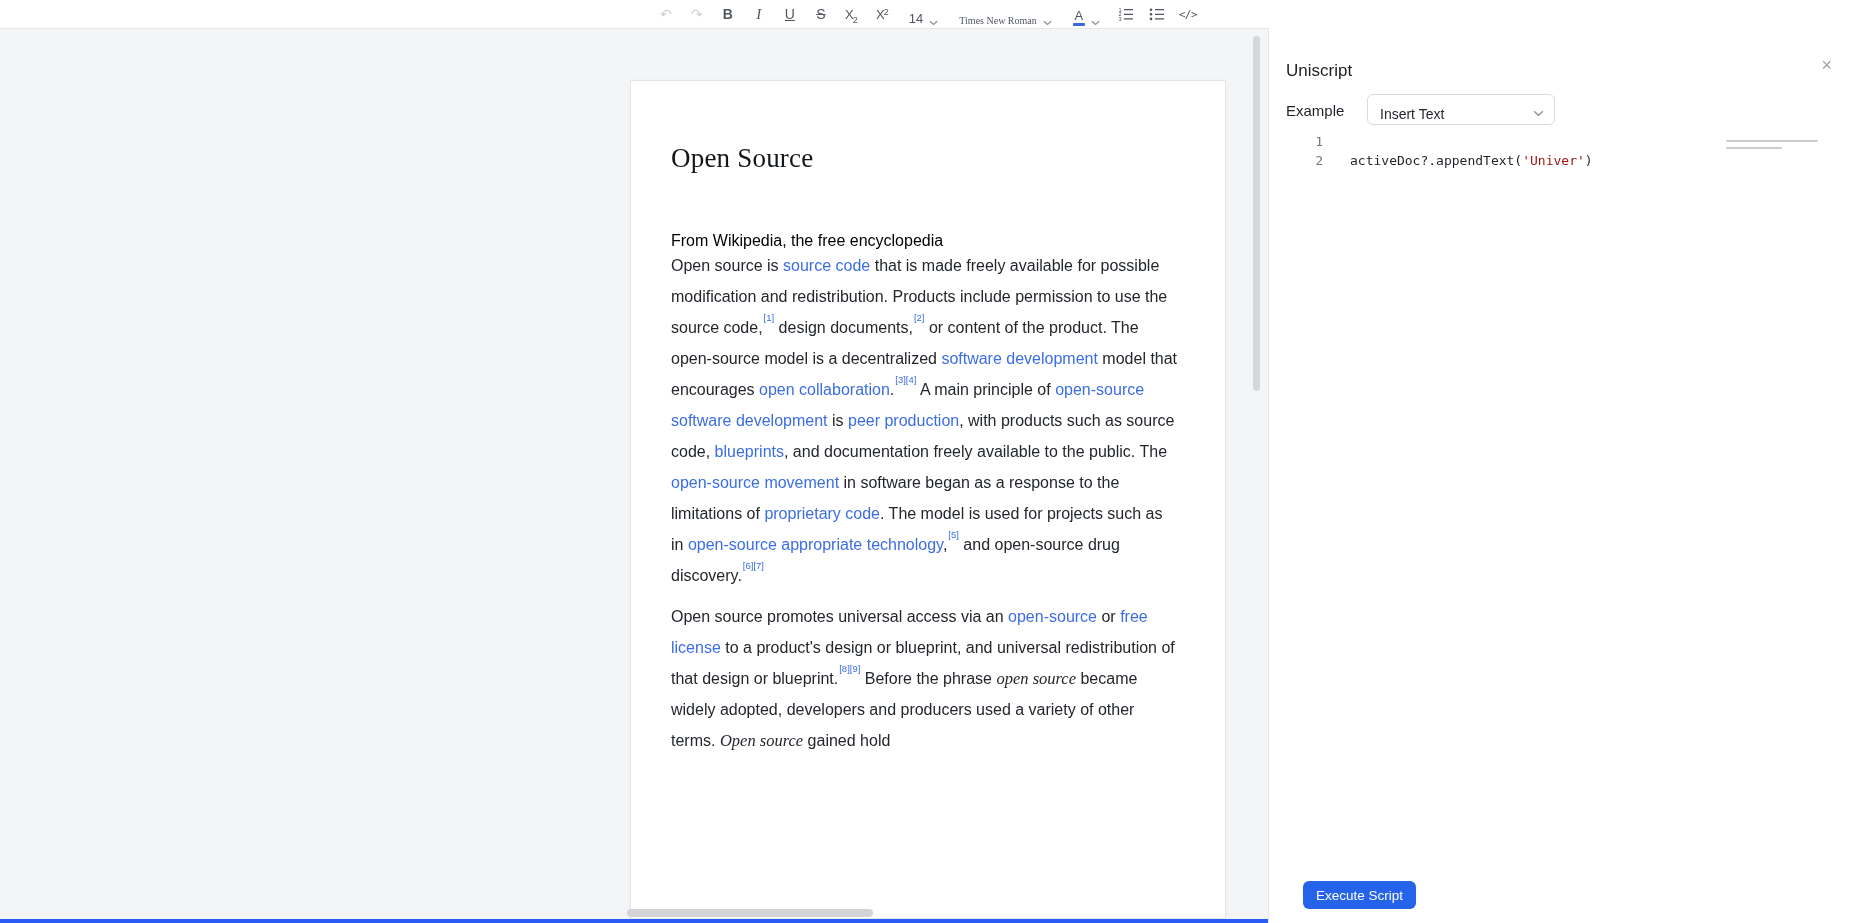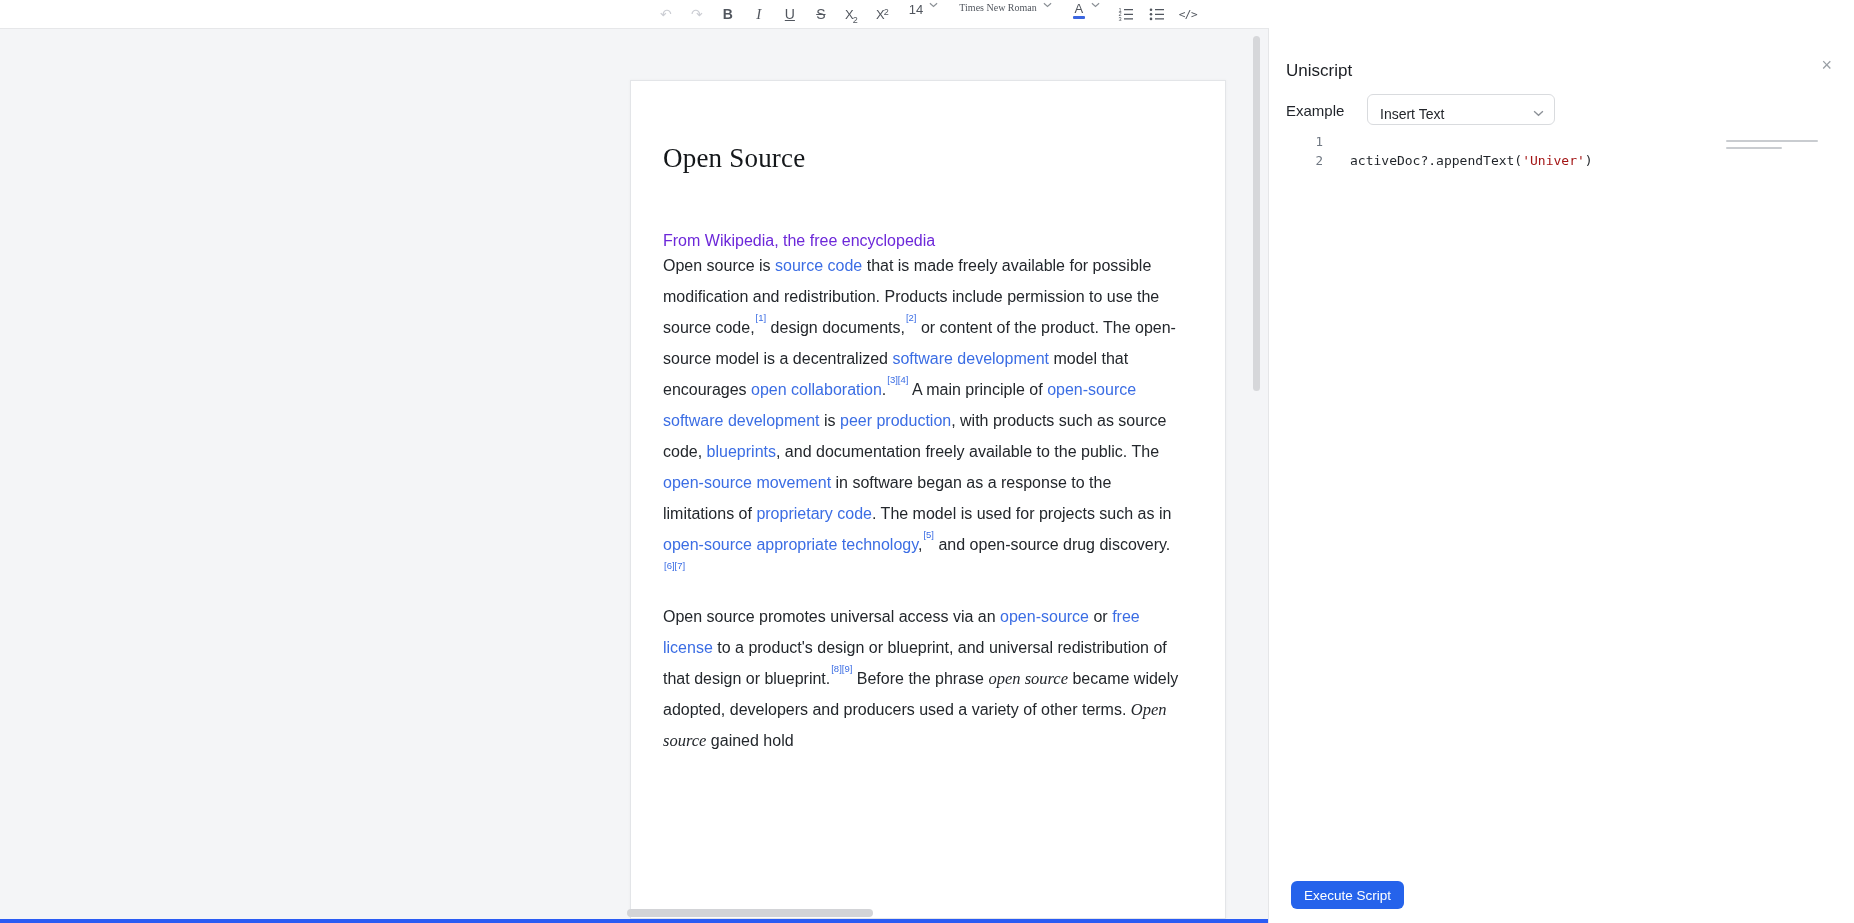--- a/index.html
+++ b/index.html
@@ -21,45 +21,45 @@
   .tb-btn.disabled{color:#ccced4;cursor:default;}
   .gi{line-height:1;}
   .g-bold{font-weight:700;font-size:14px;}
   .g-italic{font-family:"Liberation Serif",serif;font-style:italic;font-size:15px;}
   .g-underline{text-decoration:underline;font-size:14px;}
   .g-strike{text-decoration:line-through;font-size:14px;}
   .xs-base{font-size:13px;}
   .xs-sub{font-size:9px;position:relative;top:4px;left:-1px;}
   .xs-sup{font-size:9px;position:relative;top:-4px;left:-1px;}
   .tb-select{
-    height:24px;display:inline-flex;align-items:flex-start;gap:6px;padding:0 7px;
+    height:24px;display:inline-flex;align-items:flex-end;gap:6px;padding:0 7px;
     border-radius:4px;color:#51565e;font-size:13px;cursor:pointer;
   }
   .ff-name{font-family:"Liberation Serif",serif;font-size:10px;}
   .chev{flex:none;display:block;}
   .fc{display:inline-flex;flex-direction:column;align-items:center;line-height:1;}
   .fc-a{font-size:13px;font-weight:400;font-style:normal;}
   .fc-bar{display:block;width:12px;height:3px;margin-top:1px;background:var(--fontcolor,#3b66e0);border-radius:1px;}
   .code-glyph{font-family:"DejaVu Sans Mono",monospace;font-size:11px;letter-spacing:-0.5px;}
 
   
   .editor-area{
     position:absolute;left:0;top:28px;width:1268px;height:895px;
     background:#f4f5f7;border-top:1px solid #e6e7e9;box-sizing:border-box;
   }
   .page{
     position:absolute;left:630px;top:51px;width:596px;bottom:4px;
     background:#fff;border:1px solid #e3e5e8;box-sizing:border-box;
-    padding:62px 46px 0 32px;overflow:hidden;box-shadow:0 0 3px rgba(0,0,0,0.04);
+    padding:62px 46px 0 40px;overflow:hidden;box-shadow:0 0 3px rgba(0,0,0,0.04);
   }
   .doc-title{
     margin:0;font-family:"Liberation Serif",serif;font-weight:400;
     font-size:27px;line-height:31px;color:#14171a;letter-spacing:.2px;
   }
-  .doc-subtitle{margin:57px 0 0;font-size:16px;line-height:19px;color:#6d28d9;}
+  .doc-subtitle{margin:57px 0 0;font-size:16px;line-height:19px;color:#000000;}
   .doc-body{}
   .doc-para{margin:0 0 10px;font-size:16px;line-height:31px;color:#23272c;}
   .doc-link{color:var(--link,#3b6de4);text-decoration:none;cursor:pointer;}
   .doc-cite{
     color:var(--link,#3b6de4);font-size:9.5px;line-height:0;
     position:relative;top:-5.5px;margin-left:1px;cursor:pointer;
   }
   .doc-italic{font-family:"Liberation Serif",serif;font-style:italic;font-size:16.5px;}
 
   .v-scroll{
@@ -99,21 +99,21 @@
   .code-line{display:flex;height:19px;line-height:19px;}
   .line-num{flex:none;width:54px;text-align:right;color:var(--gutter,#6e7681);font-size:12.5px;}
   .line-content{padding-left:27px;white-space:pre;color:var(--code-plain,#1f2328);}
   .tok-keyword{color:var(--keyword,#cf222e);}
   .tok-string{color:var(--string,#a31515);}
   .minimap{position:absolute;right:28px;top:112px;width:100px;}
   .minimap i{display:block;height:2px;border-radius:1px;background:#c9ccd0;margin-bottom:5px;}
   .minimap i:nth-child(1){width:92px;}
   .minimap i:nth-child(2){width:56px;}
   .execute-btn{
-    position:absolute;left:22px;bottom:14px;height:28px;padding:0 13px;
+    position:absolute;left:34px;bottom:14px;height:28px;padding:0 13px;
     background:var(--accent,#2563eb);color:#fff;border:none;border-radius:6px;
     font-size:13.5px;font-family:inherit;cursor:pointer;
   }
 </style>
 </head>
 <body>
 
 <div>
 
   <div class="toolbar">

